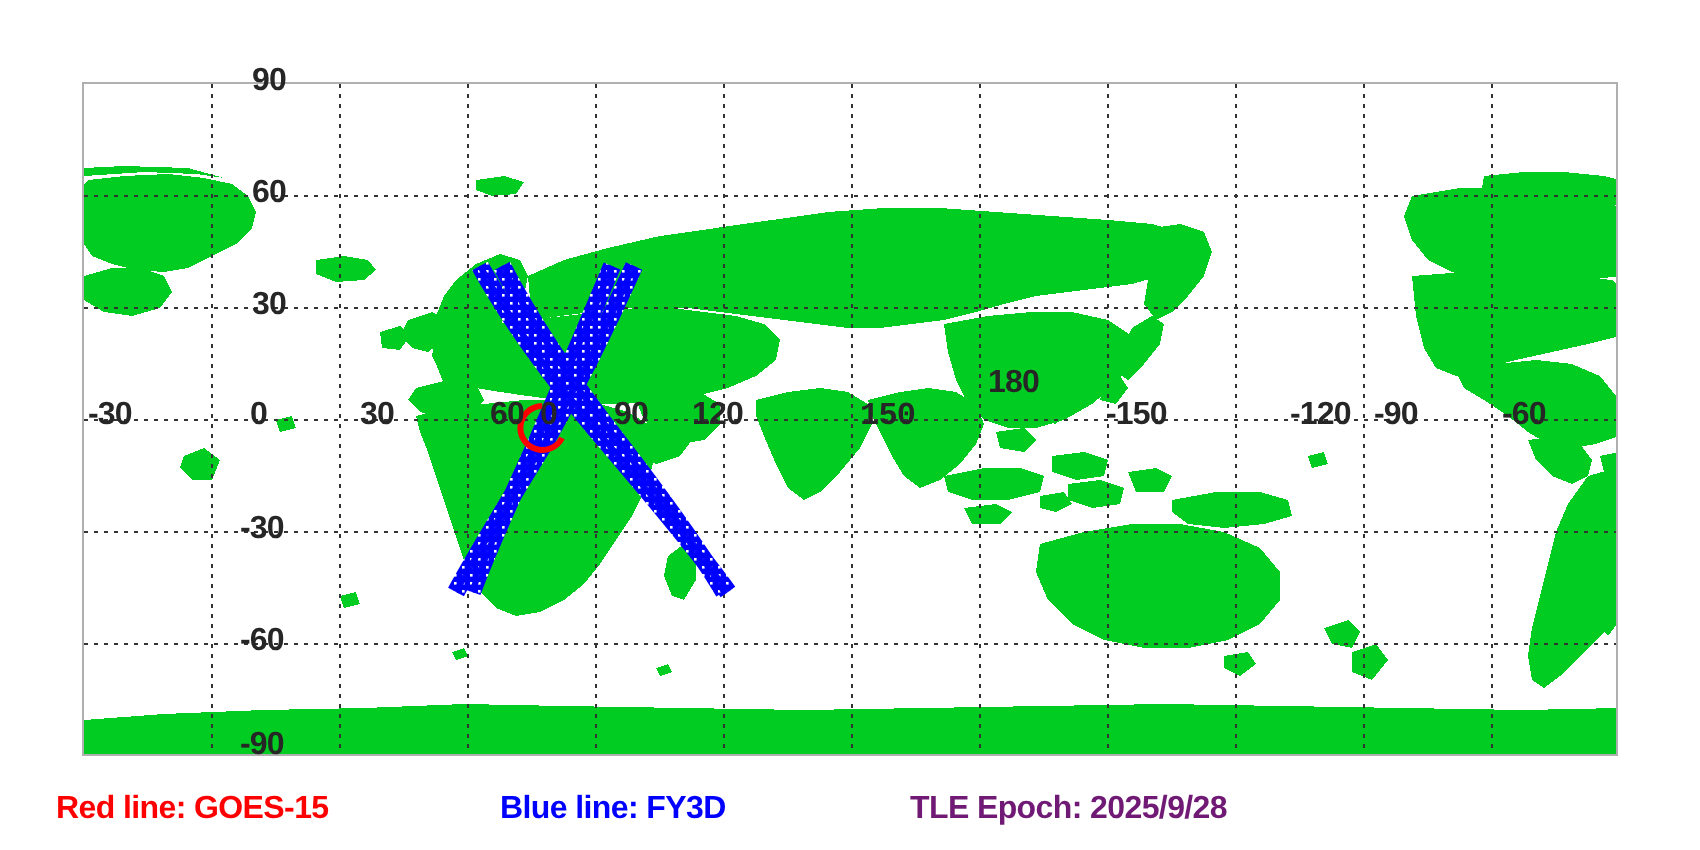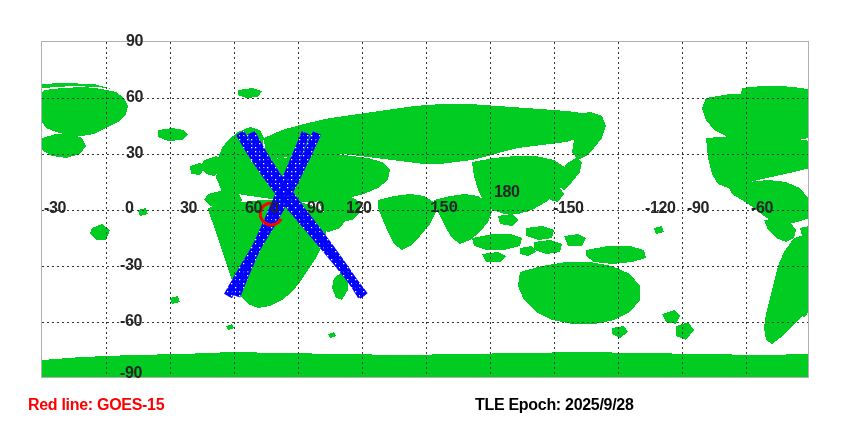--- a/index.html
+++ b/index.html
@@ -67,21 +67,21 @@
     position: absolute;
     font-family: "Liberation Sans", sans-serif;
     font-size: 16px;
     font-weight: bold;
     white-space: nowrap;
     line-height: 1;
     letter-spacing: -0.3px;
   }
   .legend-red   { left: 28px;  top: 5px; color: #ff0000; }
   .legend-blue  { left: 250px; top: 5px; color: #0000ff; }
-  .legend-epoch { left: 455px; top: 5px; color: #000000; margin-left: 20px; }
+  .legend-epoch { left: 455px; top: 5px; color: #701a75; }
 </style>
 </head>
 <body>
 
 <div id="viz">
 
   <div class="plot-frame">
 
     <svg class="map-svg" viewBox="0 0 768 337" preserveAspectRatio="none">
       <g fill="#00cc22" stroke="none" shape-rendering="crispEdges">
@@ -268,16 +268,17 @@
   <div class="axis-label" style="left:126px; top:33px;">90</div>
   <div class="axis-label" style="left:126px; top:89px;">60</div>
   <div class="axis-label" style="left:126px; top:145px;">30</div>
   <div class="axis-label" style="left:270px; top:200px;">0</div>
   <div class="axis-label" style="left:120px; top:257px;">-30</div>
   <div class="axis-label" style="left:120px; top:313px;">-60</div>
   <div class="axis-label" style="left:120px; top:365px;">-90</div>
 
   <div class="legend">
     <div class="legend-item legend-red">Red line: GOES-15</div>
+    <div class="legend-item legend-blue">Blue line: FY3D</div>
     <div class="legend-item legend-epoch">TLE Epoch: 2025/9/28</div>
   </div>
 
 </div>
 
 </body></html>

